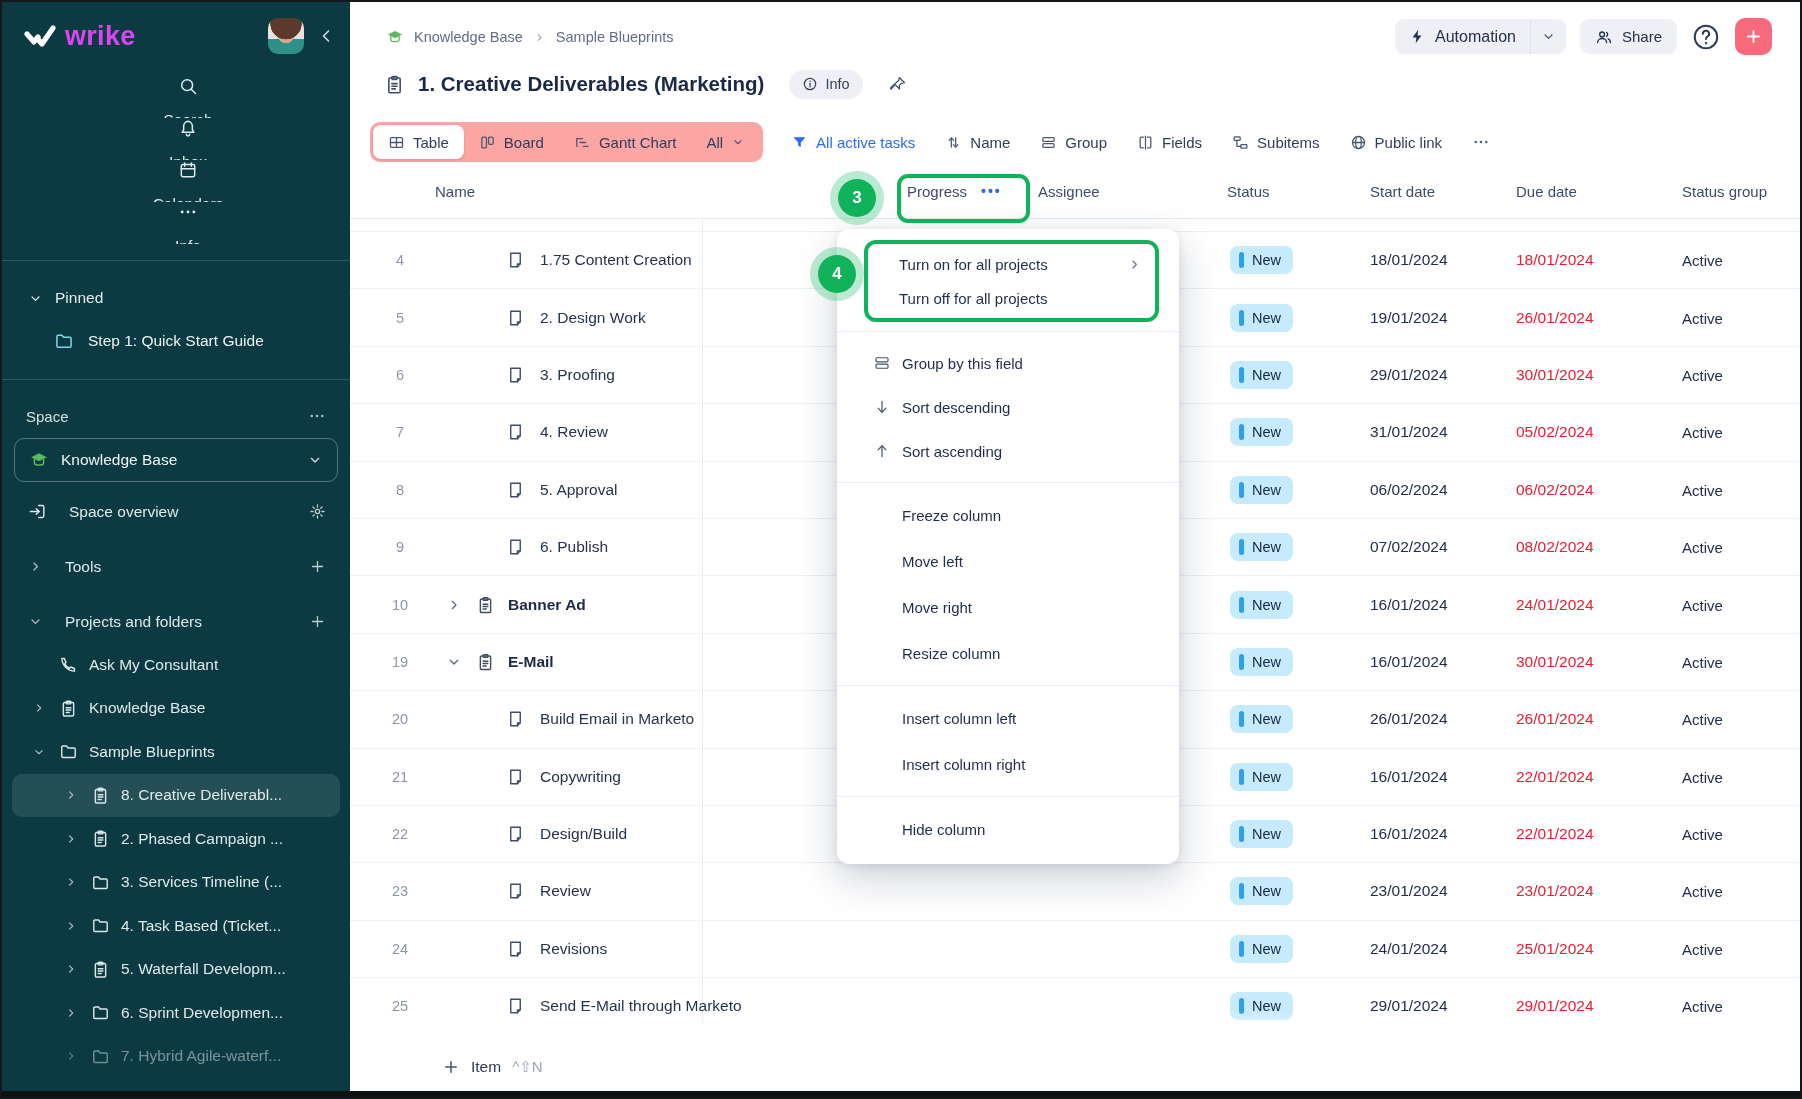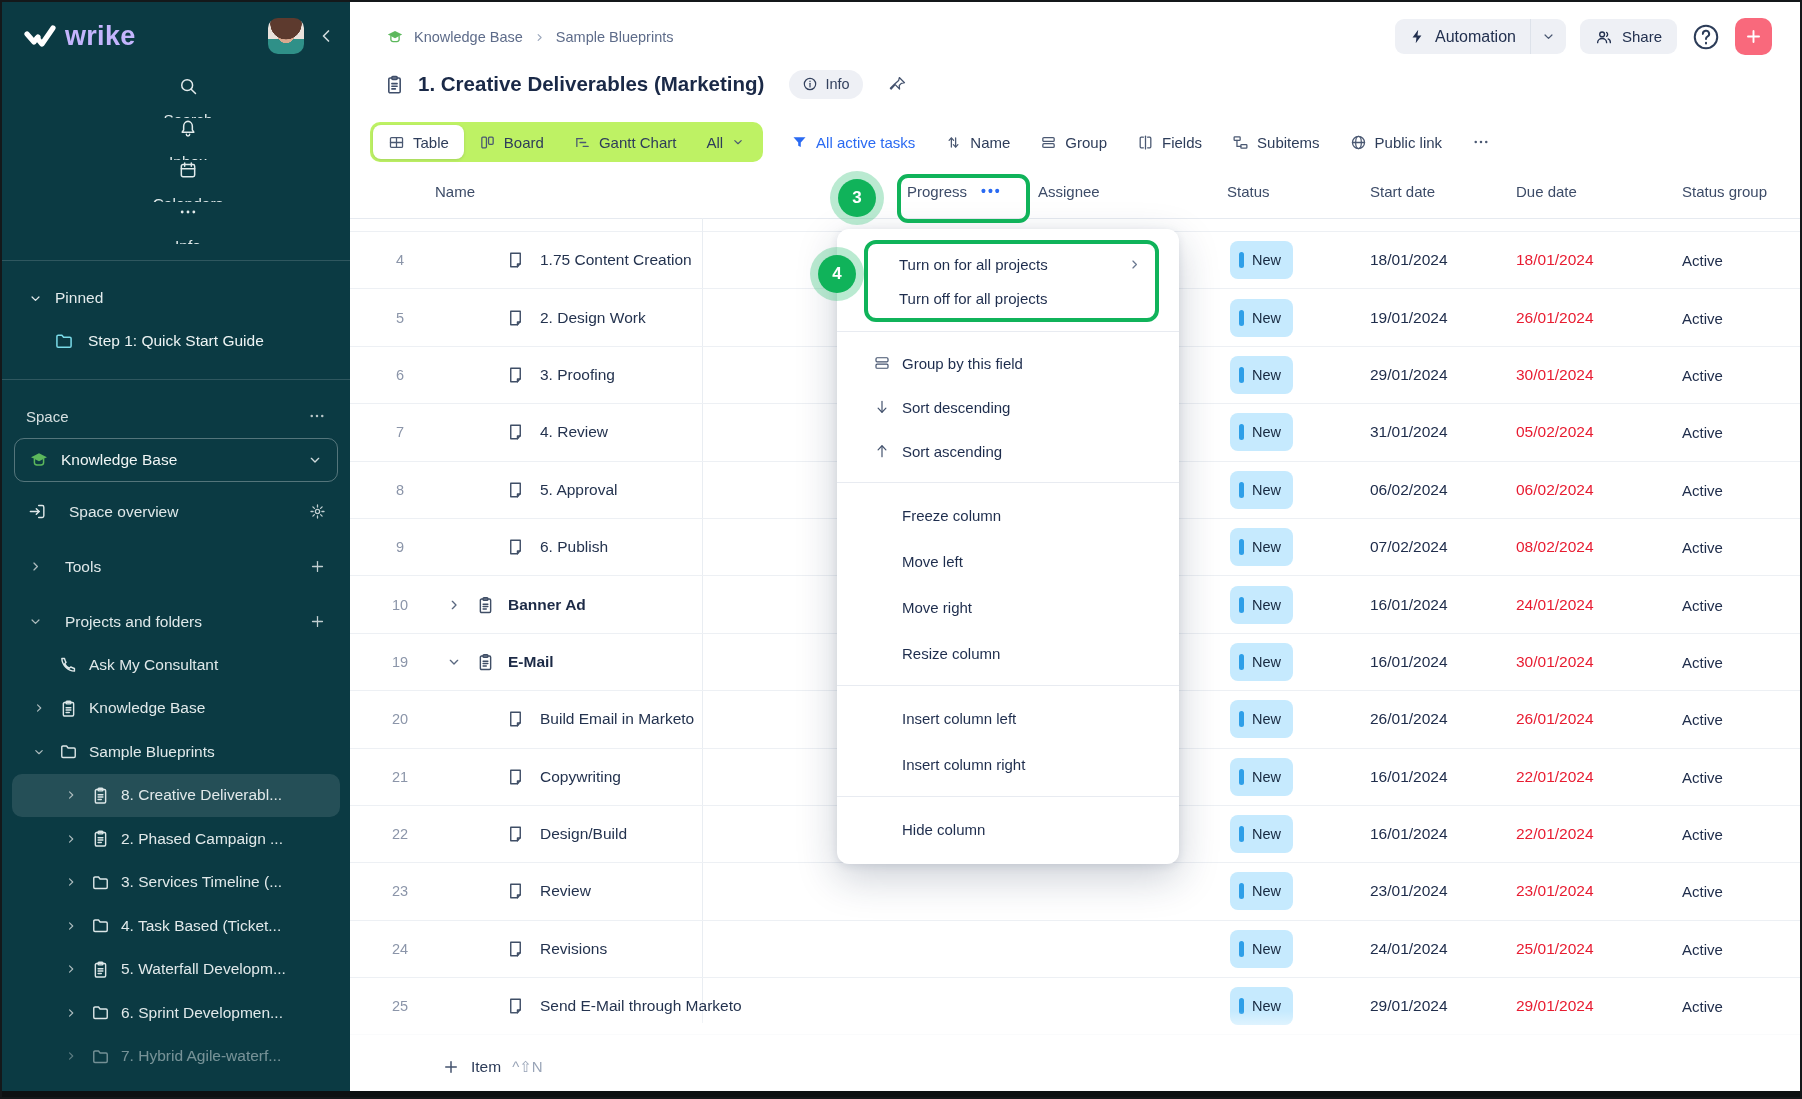--- a/index.html
+++ b/index.html
@@ -3,21 +3,21 @@
 <meta charset="utf-8">
 <style>
   html,body{margin:0;padding:0;background:#e8e8e8;}
   .app{position:relative;width:1802px;height:1099px;background:#fff;border:2px solid #14181a;
        box-sizing:border-box;overflow:hidden;font-family:"Liberation Sans",sans-serif;color:#22304f;}
   .i{display:inline-flex;flex:none;}
   .i svg{display:block;}
   
   .sidebar{position:absolute;left:0;top:0;bottom:6px;width:348px;background:#0b3a43;color:#e7eeef;overflow:hidden;}
   .sb-head{display:flex;align-items:center;padding:16px 14px 0 22px;}
-  .logo{display:flex;align-items:center;gap:9px;font-size:27px;font-weight:800;color:#c4b5fd;letter-spacing:.3px;}
+  .logo{display:flex;align-items:center;gap:9px;font-size:27px;font-weight:800;color:#d946ef;letter-spacing:.3px;}
   .avatar{width:36px;height:36px;border-radius:10px;margin-left:auto;
     background:
       radial-gradient(circle at 50% 16%, #5d3a2e 0 44%, rgba(0,0,0,0) 45%),
       radial-gradient(circle at 50% 46%, #d9a98f 0 32%, rgba(0,0,0,0) 33%),
       linear-gradient(180deg,#e9e2dc 0 58%,#2f9088 58%);}
   .sb-collapse{margin-left:12px;color:#cfdadc;}
   .sb-nav{margin-top:22px;}
   .sb-item{display:flex;align-items:center;height:42px;font-size:15.5px;color:#e3ebec;padding-left:24px;gap:15px;white-space:nowrap;overflow:hidden;flex-direction:column;}
   .sb-item .shortcut{margin-left:auto;margin-right:22px;color:rgba(255,255,255,.78);font-size:14px;}
   .sb-divider{height:1px;background:rgba(255,255,255,.15);margin:16px 0;}
@@ -53,21 +53,21 @@
   .btn-split .seg2{display:flex;align-items:center;padding:0 10px;border-left:1px solid #dde2ea;color:#4a5872;}
   .help-btn{color:#2c3c58;display:flex;align-items:center;}
   .add-btn{width:37px;height:37px;border-radius:10px;background:#f9697c;color:#fff;display:flex;align-items:center;justify-content:center;}
   .titlerow{position:absolute;left:0;top:62px;height:40px;display:flex;align-items:center;padding-left:34px;gap:13px;}
   .titlerow h1{margin:0;font-size:20.5px;font-weight:700;color:#1a2947;}
   .doc-icon{color:#3f4e6a;}
   .info-pill{display:flex;align-items:center;gap:7px;height:29px;padding:0 13px;border-radius:15px;background:#eef0f5;
              font-size:14.5px;color:#33415e;margin-left:12px;}
   .pin-ic{color:#44526e;margin-left:12px;}
   .toolbar{position:absolute;left:0;right:0;top:119px;height:42px;display:flex;align-items:center;padding-left:20px;}
-  .seg{display:flex;align-items:center;background:#bef264;border-radius:10px;padding:3px;height:40px;box-sizing:border-box;}
+  .seg{display:flex;align-items:center;background:#fca5a5;border-radius:10px;padding:3px;height:40px;box-sizing:border-box;}
   .seg-btn{display:flex;align-items:center;gap:8px;height:34px;padding:0 15px;border-radius:8px;font-size:15px;color:#2e3d5a;}
   .seg-btn.sel{background:#fff;box-shadow:0 1px 3px rgba(23,43,77,.15);}
   .seg-btn .i{color:#4a5872;}
   .tb-item{display:flex;align-items:center;gap:8px;font-size:15px;color:#2e3d5a;margin-left:30px;white-space:nowrap;}
   .tb-item .i{color:#4a5872;}
   .tb-filter{color:#2a6af2;margin-left:28px;}
   .tb-filter .i{color:#2a6af2;}
   
   .thead{position:absolute;left:0;right:0;top:162px;height:54px;border-bottom:1px solid #e6eaf0;font-size:15px;color:#3d4c68;}
   .th{position:absolute;top:0;height:100%;display:flex;align-items:center;gap:14px;}
@@ -77,21 +77,21 @@
   .sliver{height:13px;border-bottom:1px solid #edf0f4;}
   .row{position:relative;height:56.4px;border-bottom:1px solid #edf0f4;}
   .row.partial{height:62px;border-bottom:none;}
   .vc{position:absolute;top:50%;transform:translateY(-50%);}
   .cell-num{left:24px;width:52px;text-align:center;font-size:14.5px;color:#8b95a9;}
   .cell-chev{left:96px;color:#5a6880;}
   .cell-icon-task{left:156px;color:#3f4e66;}
   .cell-icon-proj{left:126px;color:#3f4e66;}
   .cell-name{left:190px;font-size:15.5px;color:#24334f;white-space:nowrap;}
   .cell-name.proj{left:158px;font-weight:700;color:#1c2a46;}
-  .badge{left:880px;display:flex;align-items:center;height:38px;padding:0 12px 0 9px;border-radius:8px;
+  .badge{left:880px;display:flex;align-items:center;height:28px;padding:0 12px 0 9px;border-radius:8px;
          background:#c6eafe;font-size:14.5px;color:#16283f;font-weight:500;}
   .badge::before{content:"";width:5px;height:16px;border-radius:3px;background:#2e9fe8;margin-right:8px;}
   .cell-start{left:1020px;font-size:15.5px;color:#202e4c;}
   .cell-due{left:1166px;font-size:15.5px;color:#e81c31;}
   .cell-group{left:1332px;font-size:15px;color:#202e4c;}
   .footerbar{position:absolute;left:0;right:0;bottom:0;height:80px;
              background:linear-gradient(180deg,rgba(255,255,255,0) 0,#fff 32px);}
   .add-item{position:absolute;left:92px;bottom:15px;display:flex;align-items:center;gap:11px;font-size:15.5px;color:#2c3b58;}
   .add-item .plus{color:#44536e;}
   .add-item .kbd{color:#9aa5b8;font-size:15px;}

